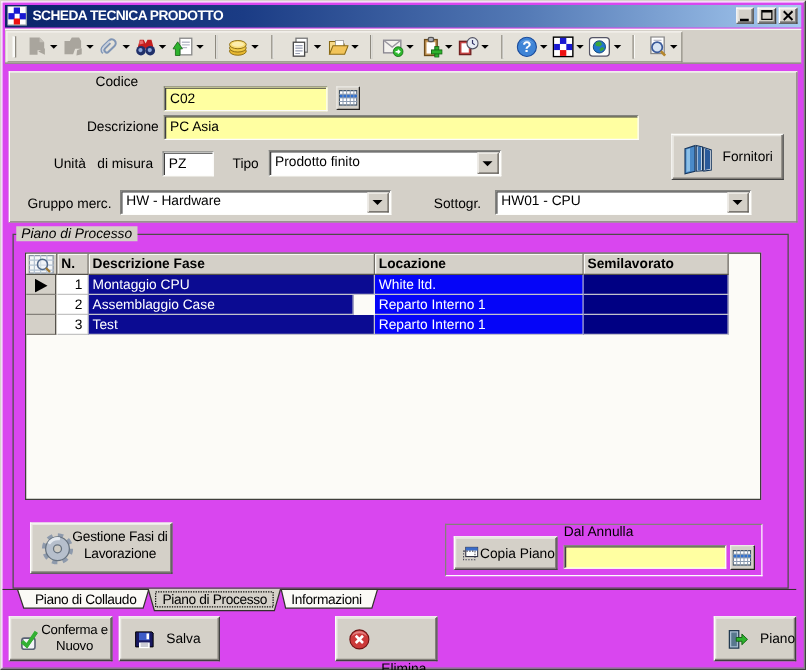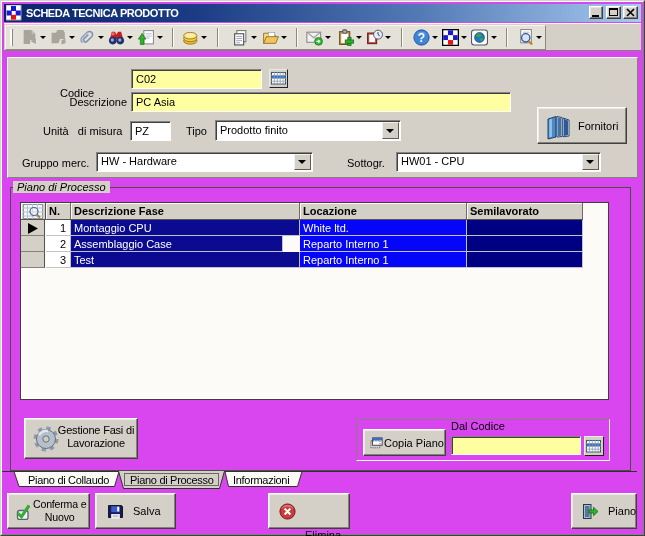--- a/index.html
+++ b/index.html
@@ -219,21 +219,21 @@
             <rect x="3.5" y="0.5" width="10" height="12.5" fill="#fff" stroke="#888"></rect>
             <path d="M5.5,3 h6 M5.5,5 h6" stroke="#aab" stroke-width="0.8"></path>
             <circle cx="8.2" cy="8.3" r="3.9" fill="#d8e4f2" stroke="#3a5a9a" stroke-width="1.3"></circle>
             <path d="M11,11.2 L14.2,14.6" stroke="#b5862b" stroke-width="2"></path>
           </svg>
 <span class="tarr" style="left:530px"></span>
 </div>
 </div>
 
 <div id="toppanel" class="abs"></div>
-<div class="lbl" style="left:60px;top:87px;width:67px;text-align:left;">Codice</div>
+<div class="lbl" style="left:60px;top:60px;width:67px;text-align:center;">Codice</div>
 <div class="inp yel" style="left:131px;top:69px;width:131px;height:20px;">C02</div>
 <div class="lbl" style="left:55px;top:96px;width:72px;text-align:right;">Descrizione</div>
 <div class="inp yel" style="left:131px;top:92px;width:380px;height:20px;">PC Asia</div>
 <div class="lbl" style="left:43px;top:125px;">Unità&nbsp;&nbsp;&nbsp;di misura</div>
 <div class="inp" style="left:130px;top:121px;width:41px;height:20px;">PZ</div>
 <div class="lbl" style="left:186px;top:125px;">Tipo</div>
 <div class="combo" style="left:215px;top:120px;width:186px;height:21px;text-align:right;">
         <span class="ct">Prodotto finito</span>
         <span class="cb"></span>
         <span class="ca"></span>
@@ -318,21 +318,21 @@
 <div class="lbl" style="left:56px;top:424px;width:80px;text-align:center;line-height:13px;letter-spacing:-0.2px;">Gestione Fasi di<br>Lavorazione</div>
 
 <div id="spanel" class="abs"></div>
 <div class="btn3d" style="left:363px;top:429px;width:83px;height:27px;"></div>
 <svg class="abs" style="left:370px;top:437px;" width="13" height="13" viewBox="0 0 15 15">
   <rect x="3" y="1" width="11" height="8.5" fill="#fff" stroke="#334"></rect>
   <rect x="3" y="1" width="11" height="3" fill="#3a6cc8"></rect>
   <rect x="1" y="4.5" width="10.5" height="8" fill="none" stroke="#445" stroke-dasharray="1.3 1.3"></rect>
 </svg>
 <div class="lbl" style="left:384px;top:437px;">Copia Piano</div>
-<div class="lbl" style="left:451px;top:420px;">Dal Codice</div>
+<div class="lbl" style="left:451px;top:420px;">Dal Annulla</div>
 <div class="inp yel" style="left:451px;top:436px;width:130px;height:19px;"></div>
 <div class="gridbtn" style="left:584px;top:436px;width:20px;height:20px;">
 <svg class="abs" style="left:1px;top:3px" width="15" height="13" viewBox="0 0 15 13">
           <rect x="0.5" y="0.5" width="14" height="11.5" fill="#fff" stroke="#456"></rect>
           <rect x="1" y="3.4" width="13.5" height="2.9" fill="#2e6fd0"></rect>
           <path d="M3.4,0 v13 M6.3,0 v13 M9.2,0 v13 M12.1,0 v13 M0,3.4 h15 M0,6.3 h15 M0,9.2 h15" stroke="#8a9ab0" stroke-width="0.8"></path>
         </svg>
 </div>
 
 <svg class="abs" style="left:0;top:471px;" width="645" height="22" viewBox="0 0 645 22">

